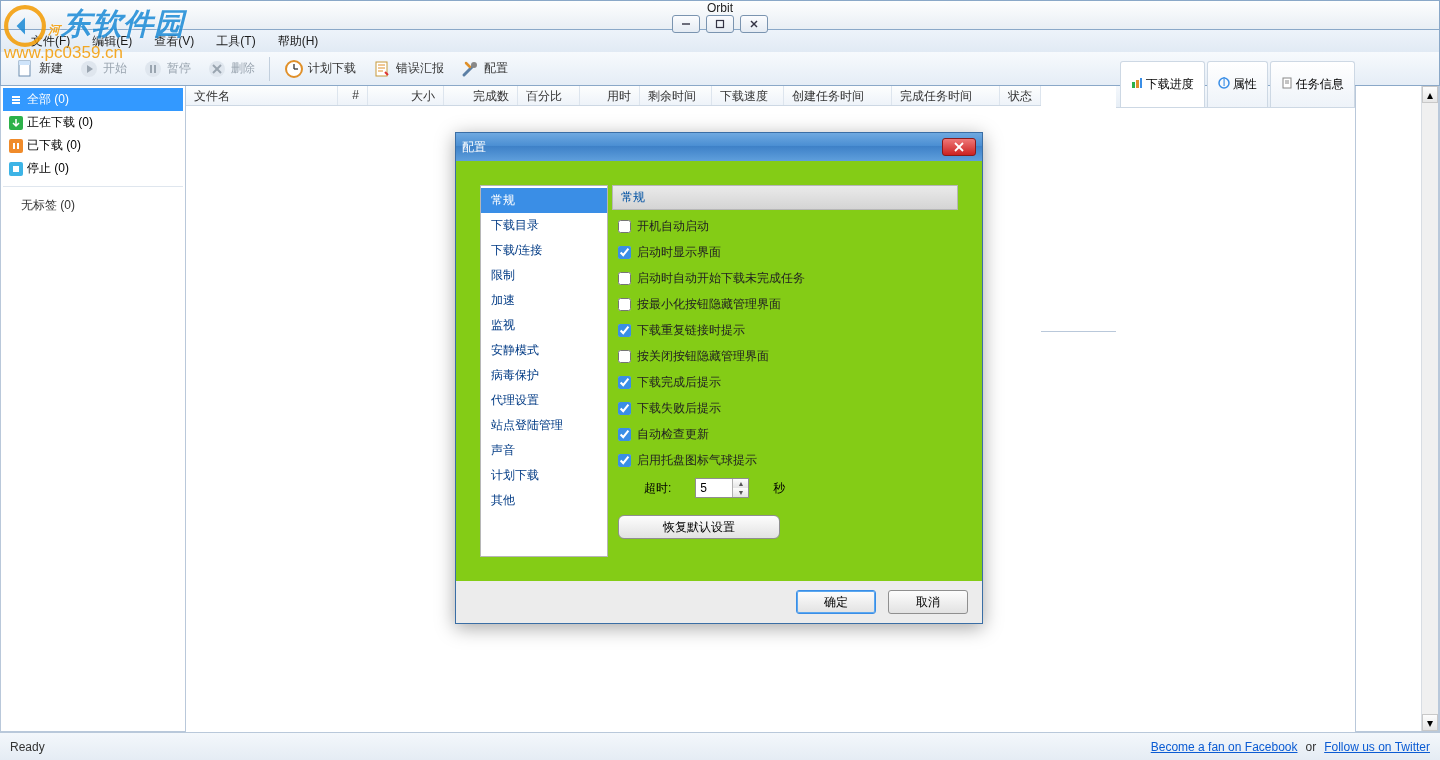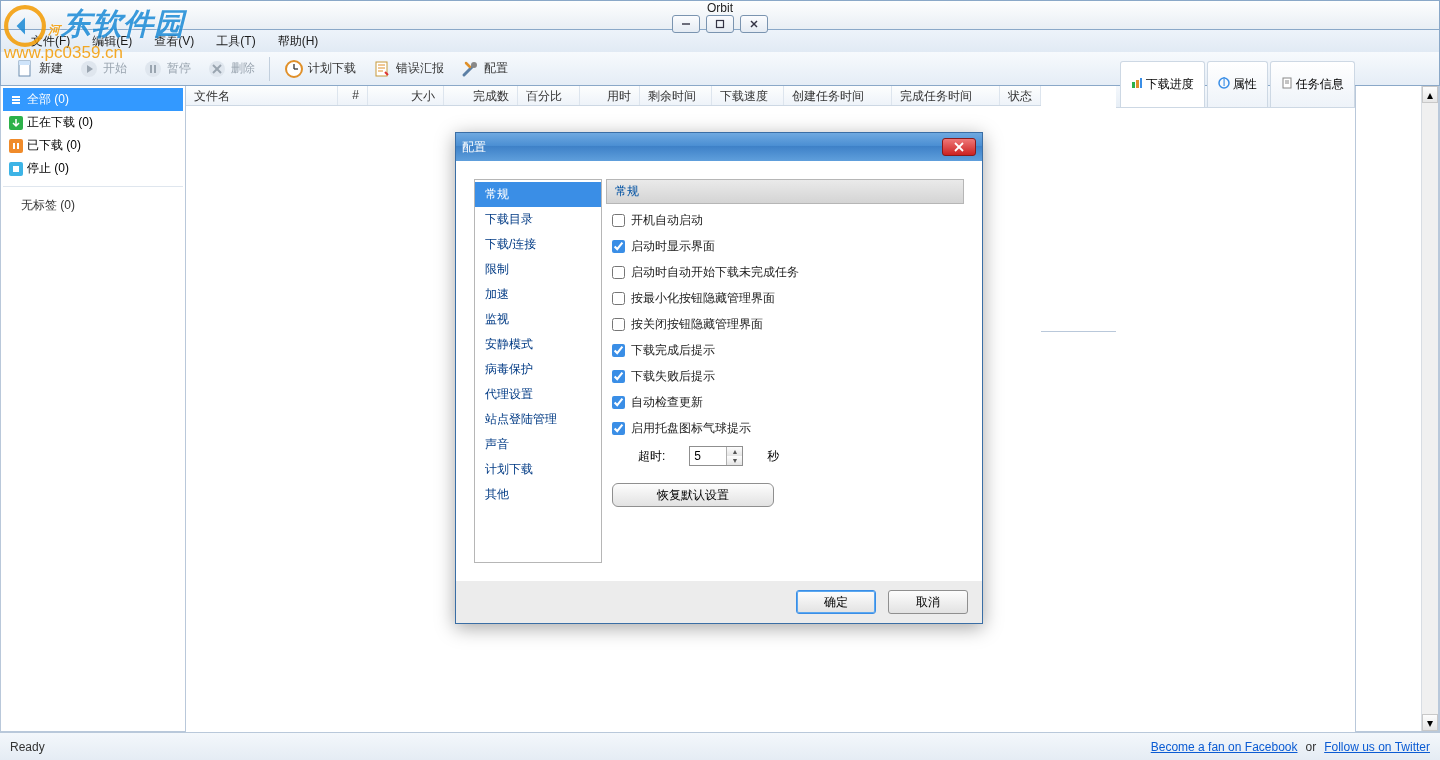--- a/index.html
+++ b/index.html
@@ -53,21 +53,21 @@
 .watermark .big { font-size:30px; font-weight:bold; color:#1a8ad6; letter-spacing:1px; text-shadow:0 0 2px #fff; font-style:italic;}
 .watermark .big .orange { color:#f49b00; }
 .watermark .url { font-size:17px; color:#f49b00; font-weight:normal; margin-top:-4px;}
 .watermark .logo { display:inline-block; width:42px; height:42px; vertical-align:middle; margin-right:2px;}
 
 
 .dialog { position:absolute; left:455px; top:132px; width:528px; height:492px; background:#ececec; border:1px solid #3a6ea5; box-shadow:0 4px 18px rgba(0,0,0,.35); z-index:10; display:flex; flex-direction:column;}
 .dlg-title { height:28px; background:linear-gradient(#6fa9e0 0%,#4b8fd3 45%,#3d80c7 46%,#5f9fdc 100%); color:#fff; display:flex; align-items:center; padding:0 6px; font-size:12px;}
 .dlg-title .t { flex:1; }
 .dlg-close { width:34px; height:18px; background:linear-gradient(#e77,#c22); border:1px solid #8a1a1a; border-radius:3px; display:flex; align-items:center; justify-content:center; color:#fff; cursor:default;}
-.dlg-body { flex:1; display:flex; padding:18px; gap:4px; background:#ffffff;}
+.dlg-body { flex:1; display:flex; padding:24px; gap:4px; background:#84cc16;}
 .dlg-nav { width:128px; background:#fff; border:1px solid #b6b6b6; padding:2px 0;}
 .dlg-nav .ni { padding:4px 10px; color:#003a84; cursor:default;}
 .dlg-nav .ni.sel { background:#3a8ee6; color:#fff;}
 .dlg-panel { flex:1; display:flex; flex-direction:column;}
 .panel-title { background:linear-gradient(#eaeaea,#d4d4d4); border:1px solid #b6b6b6; padding:3px 8px; color:#0051a2; font-weight:normal;}
 .panel-content { border:0; padding:8px 6px 6px 6px; display:flex; flex-direction:column; gap:9px;}
 .chk { display:flex; align-items:center; gap:6px; color:#222;}
 .chk input { width:13px; height:13px; accent-color:#3a8ee6;}
 .indent { margin-left:26px; display:flex; align-items:center; gap:24px;}
 .spin { width:54px; height:20px; border:1px solid #8f8f8f; background:#fff; display:flex;}
@@ -333,20 +333,24 @@
           </label>
         <label class="chk">
             <input type="checkbox" style="">
             <span>启动时自动开始下载未完成任务</span>
           </label>
         <label class="chk">
             <input type="checkbox" style="">
             <span>按最小化按钮隐藏管理界面</span>
           </label>
         <label class="chk">
+            <input type="checkbox" checked="" style="">
+            <span>下载重复链接时提示</span>
+          </label>
+        <label class="chk">
             <input type="checkbox" style="">
             <span>按关闭按钮隐藏管理界面</span>
           </label>
         <label class="chk">
             <input type="checkbox" checked="" style="">
             <span>下载完成后提示</span>
           </label>
         <label class="chk">
             <input type="checkbox" checked="" style="">
             <span>下载失败后提示</span>

